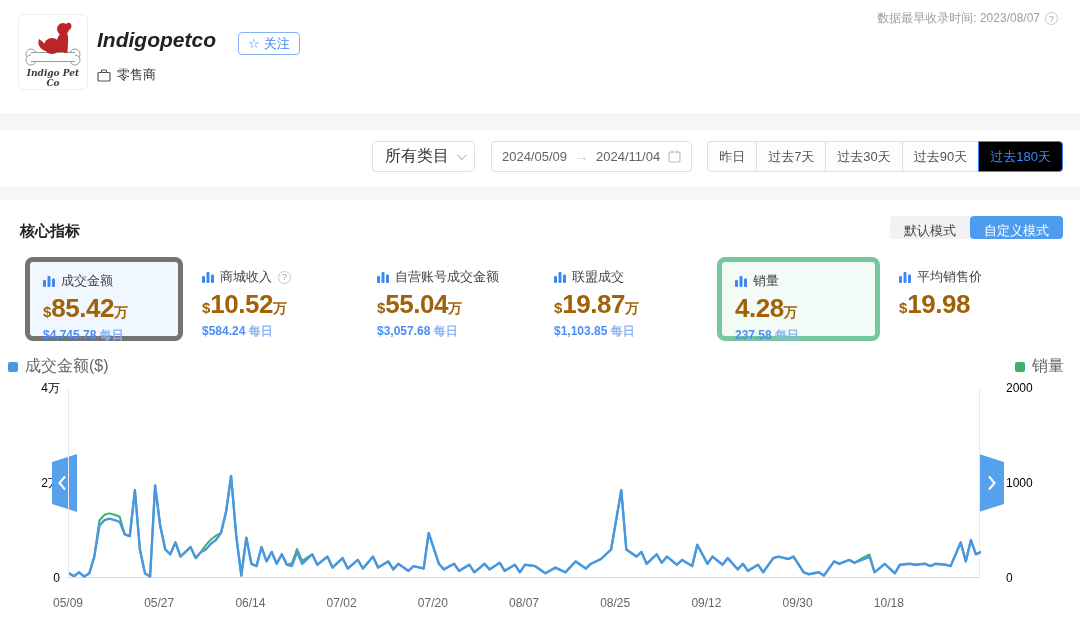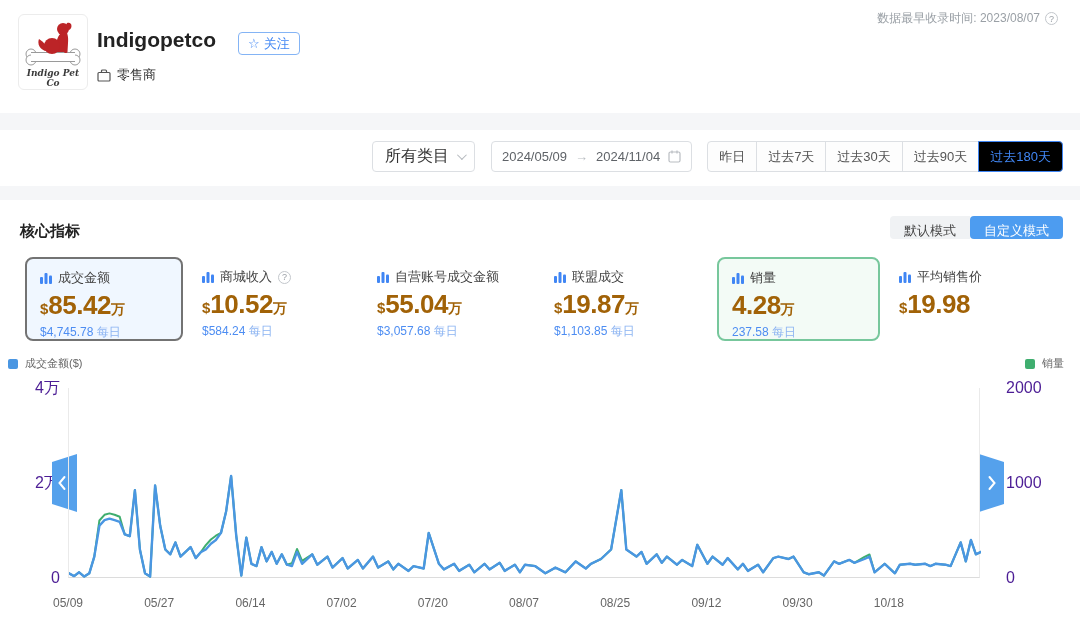--- a/index.html
+++ b/index.html
@@ -5,21 +5,21 @@
   * { box-sizing: border-box; margin: 0; padding: 0; }
   body { background:#fff; font-family:"Liberation Sans","DejaVu Sans",sans-serif; }
   .page { position:relative; width:1080px; height:618px; background:#fff; overflow:hidden; }
   .band { position:absolute; left:0; width:1080px; background:#f5f6f8; }
   .band1 { top:113px; height:17px; }
   .band2 { top:186px; height:14px; }
 
   
   .logo-box { position:absolute; left:18px; top:14px; width:70px; height:76px; border:1px solid #ececec; border-radius:6px; background:#fff; text-align:center; padding-top:3px; }
   .logo-script { font-family:"DejaVu Serif",serif; font-style:italic; font-weight:bold; font-size:9px; color:#3a3a3a; margin-top:-4px; }
-  .shop-title { position:absolute; left:97px; top:28px; font-size:21px; font-weight:bold; color:#222; }
+  .shop-title { position:absolute; left:97px; top:28px; font-size:21px; font-weight:bold; color:#222;font-style:italic; }
   .follow-btn { position:absolute; left:238px; top:32px; height:23px; padding:0 9px; border:1px solid #84b4f5; border-radius:4px; color:#4086f4; font-size:13px; background:#fff; display:flex; align-items:center; gap:4px; cursor:pointer; }
   .badge-row { position:absolute; left:97px; top:66px; display:flex; align-items:center; gap:6px; font-size:13px; color:#333;justify-content:flex-end; }
   .data-since { position:absolute; right:22px; top:10px; display:flex; align-items:center; gap:5px; font-size:12px; color:#9aa0a6; }
   .help-circle { display:inline-flex; width:13px; height:13px; border:1px solid #c3c7cc; border-radius:50%; color:#9aa0a6; font-size:9px; align-items:center; justify-content:center; }
 
   
   .filter-row { position:absolute; top:141px; right:17px; display:flex; align-items:center; gap:16px; }
   .select-box { display:flex; align-items:center; gap:8px; height:31px; padding:0 10px 0 12px; border:1px solid #dcdfe3; border-radius:4px; background:#fff; font-size:16px; color:#333; cursor:pointer; }
   .chev-down { width:7px; height:7px; border-right:1.5px solid #b4b8bd; border-bottom:1.5px solid #b4b8bd; transform:rotate(45deg) translateY(-2px); }
   .date-box { display:flex; align-items:center; gap:8px; height:31px; padding:0 10px; border:1px solid #dcdfe3; border-radius:4px; background:#fff; font-size:13px; color:#5f6368; cursor:pointer; }
@@ -32,39 +32,39 @@
 
   
   .section-title { position:absolute; left:20px; top:222px; font-size:15px; font-weight:bold; color:#222; }
   .mode-group { position:absolute; right:17px; top:216px; display:flex; }
   .mode-btn { height:23px; line-height:30px; padding:0 14px; font-size:13px; cursor:pointer; }
   .mode-btn.default { background:#f0f2f4; color:#444; border-radius:4px 0 0 4px; }
   .mode-btn.custom { background:#4d9cf0; color:#fff; border-radius:4px; }
 
   .cards { position:absolute; left:25px; top:257px; display:flex; gap:17px; }
   .card { width:158px; height:84px; border-radius:8px; padding:11px 0 0 2px; cursor:pointer; }
-  .card.sel { border:2px solid #737373; background:#f0f7ff; padding:10px 0 0 13px; }
+  .card.sel { border:5px solid #737373; background:#f0f7ff; padding:10px 0 0 13px; }
   .card.sel.green { border-color:#77c79c; background:#f3fbf6; }
   .card:nth-child(2){ width:158px; } .card:nth-child(3){ width:160px; }
   .card:nth-child(4){ width:148px; } .card:nth-child(5){ width:163px; }
   .card:nth-child(6){ width:150px; }
   .card-label { display:flex; align-items:center; gap:6px; font-size:13px; color:#444; }
   .card-value { margin-top:3px; color:#a16207; }
   .card-value .cur { font-size:15px; font-weight:bold; }
   .card-value .num { font-size:26px; font-weight:bold; letter-spacing:-0.5px; }
   .card-value .unit { font-size:14px; font-weight:bold; }
-  .card-daily { margin-top:3px; font-size:12px; color:#4d8df2; }
+  .card-daily { margin-top:3px; font-size:12px; color:#4d8df2;font-weight:bold; }
   .card-daily .suffix { color:#8cb4f2; }
 
   
-  .legend { position:absolute; top:356px; display:flex; align-items:center; gap:7px; font-size:11px; color:#666; cursor:pointer; }
+  .legend { position:absolute; top:356px; display:flex; align-items:center; gap:7px; font-size:16px; color:#666; cursor:pointer; }
   .legend-left { left:8px; } .legend-right { right:16px; }
   .legend-sq { width:10px; height:10px; border-radius:2px; }
   .plot { position:absolute; left:68px; top:388px; width:912px; height:190px; border-left:1px solid #eaeaea; border-right:1px solid #eaeaea; border-bottom:1px solid #dcdcdc; z-index:2; }
-  .ylab { position:absolute; font-size:16px; color:#4c1d95; height:16px; line-height:16px; }
+  .ylab { position:absolute; font-size:12px; color:#000000; height:16px; line-height:16px; }
   .ylab.left { left:16px; width:44px; text-align:right; }
   .ylab.right { left:1006px; width:50px; text-align:left; }
   .xlab { position:absolute; top:596px; width:60px; text-align:center; font-size:12px; color:#666; }
   .nav-arrow { position:absolute; top:454px; width:25px; height:58px; background:#55a1ec; z-index:1; cursor:pointer; }
   .nav-arrow.left { left:52px; clip-path:polygon(100% 0,100% 100%,0 86%,0 14%); }
   .nav-arrow.right { left:979px; clip-path:polygon(0 0,100% 14%,100% 86%,0 100%); }
   .nav-arrow svg { position:absolute; top:21px; }
   .nav-arrow.left svg { left:5px; } .nav-arrow.right svg { left:8px; }
 
   .icon-bars { display:inline-block; }

